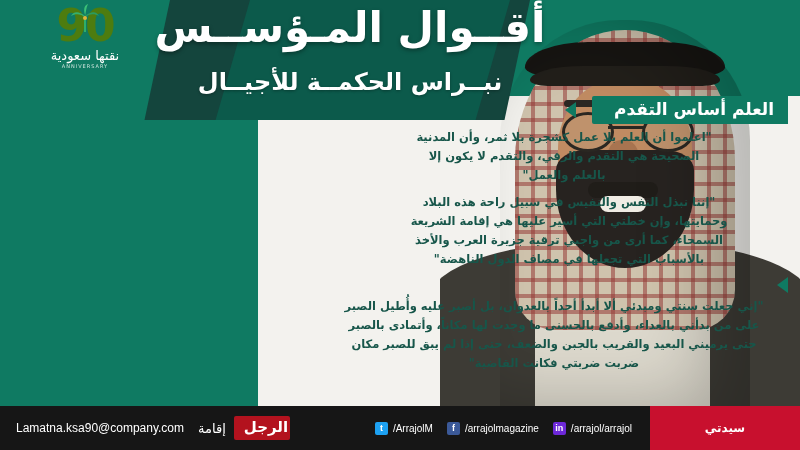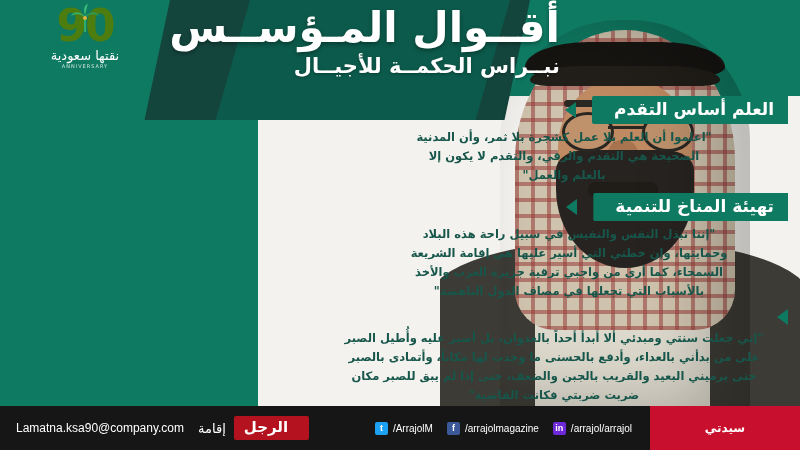--- a/index.html
+++ b/index.html
@@ -117,21 +117,21 @@
     align-items: center;
     gap: 8px;
     margin-left: 14px;
     margin-right: 14px;
   }
   .brand-badge {
     background: #b3121e;
     color: #ffffff;
     font-size: 15px;
     font-weight: bold;
-    padding: 2px 21px 4px 10px;
+    padding: 2px 2px 4px 10px;
     border-radius: 2px;
   }
   .brand-word {
     color: #ffffff;
     font-size: 13px;
   }
   .footer-email {
     color: #ffffff;
     font-size: 12px;
     margin-left: 16px;
@@ -172,36 +172,36 @@
     letter-spacing: 1px;
     color: #cfe6de;
   }
 
   
   .headline {
     position: absolute;
     right: 240px;
     top: 4px;
     width: 420px;
-    text-align: right;
+    text-align: center;
     direction: rtl;
     z-index: 6;
   }
   .headline-main {
     color: #ffffff;
     font-size: 42px;
     font-weight: bold;
     line-height: 48px;
     text-shadow: 0 2px 4px rgba(0,0,0,0.35);
   }
   .headline-sub {
     color: #ffffff;
-    font-size: 21px;
-    font-weight: bold;
-    margin-top: 2px;
+    font-size: 24px;
+    font-weight: bold;
+    margin-top: 16px;
     text-shadow: 0 1px 3px rgba(0,0,0,0.3);
   }
 
   
   .portrait {
     position: absolute;
     left: 440px;
     top: 0;
     width: 360px;
     height: 406px;
@@ -434,24 +434,20 @@
 
     <div class="section sec-1">
       <div class="sec-head">
         <div class="sec-bar">العلم أساس التقدم</div>
         <div class="sec-arrow"></div>
       </div>
       <div class="sec-text">"اعلموا أن العلم بلا عمل كشجرة بلا ثمر، وأن المدنية الصحيحة هي التقدم والرقي، والتقدم لا يكون إلا بالعلم والعمل"</div>
     </div>
 
     <div class="section sec-2">
-      <div class="sec-head">
-        <div class="sec-bar">تهيئة المناخ للتنمية</div>
-        <div class="sec-arrow"></div>
-      </div>
       <div class="sec-text">"إننا نبذل النفس والنفيس في سبيل راحة هذه البلاد وحمايتها، وإن خطتي التي أسير عليها هي إقامة الشريعة السمحاء، كما أرى من واجبي ترقية جزيرة العرب والأخذ بالأسباب التي تجعلها في مصاف الدول الناهضة"</div>
     </div>
 
     <div class="section sec-3">
       <div class="sec-head">
         <div class="sec-arrow"></div>
       </div>
       <div class="sec-text">"إني جعلت سنتي ومبدئي ألا أبدأ أحداً بالعدوان، بل أصبر عليه وأُطيل الصبر على من بدأني بالعداء، وأدفع بالحسنى ما وجدت لها مكاناً، وأتمادى بالصبر حتى يرميني البعيد والقريب بالجبن والضعف، حتى إذا لم يبق للصبر مكان ضربت ضربتي فكانت القاضية"</div>
     </div>
 

